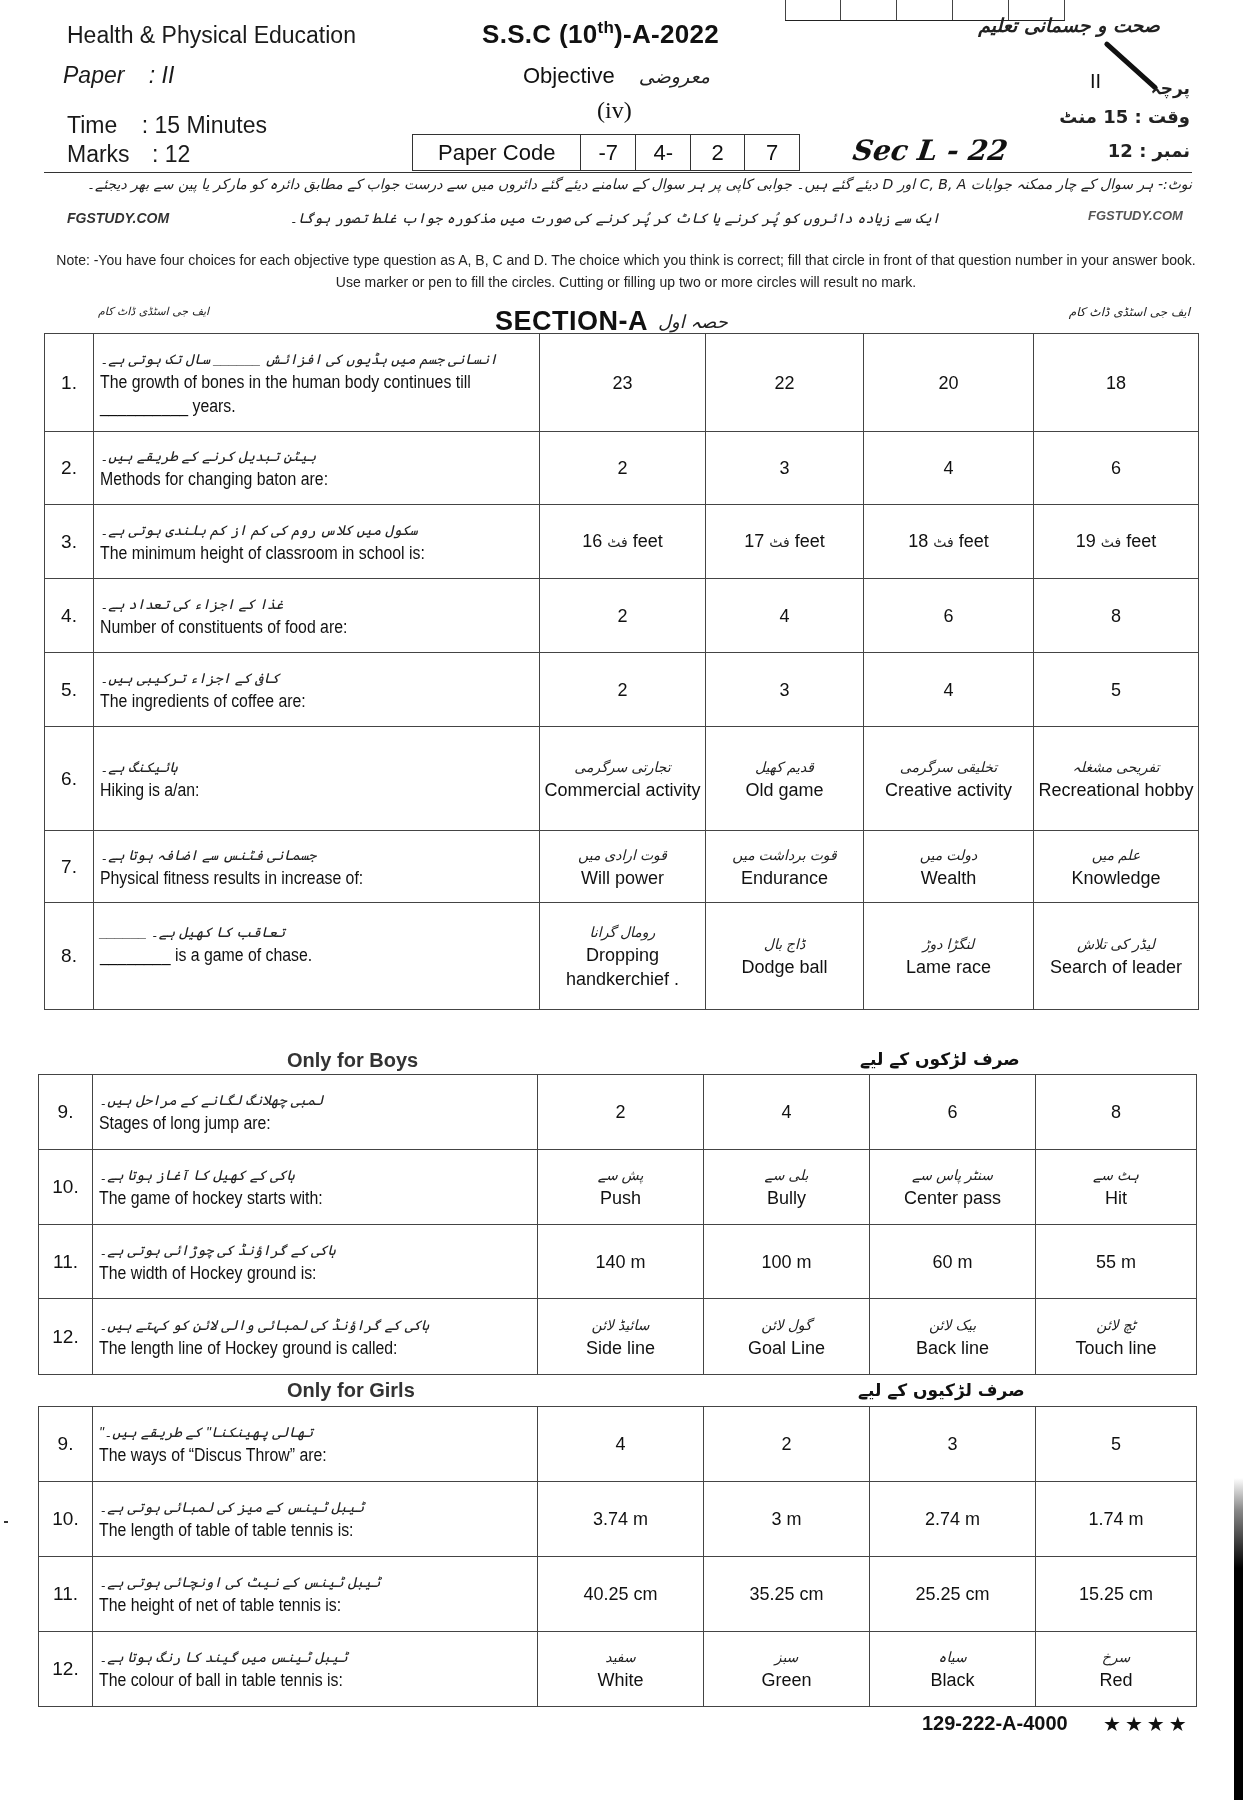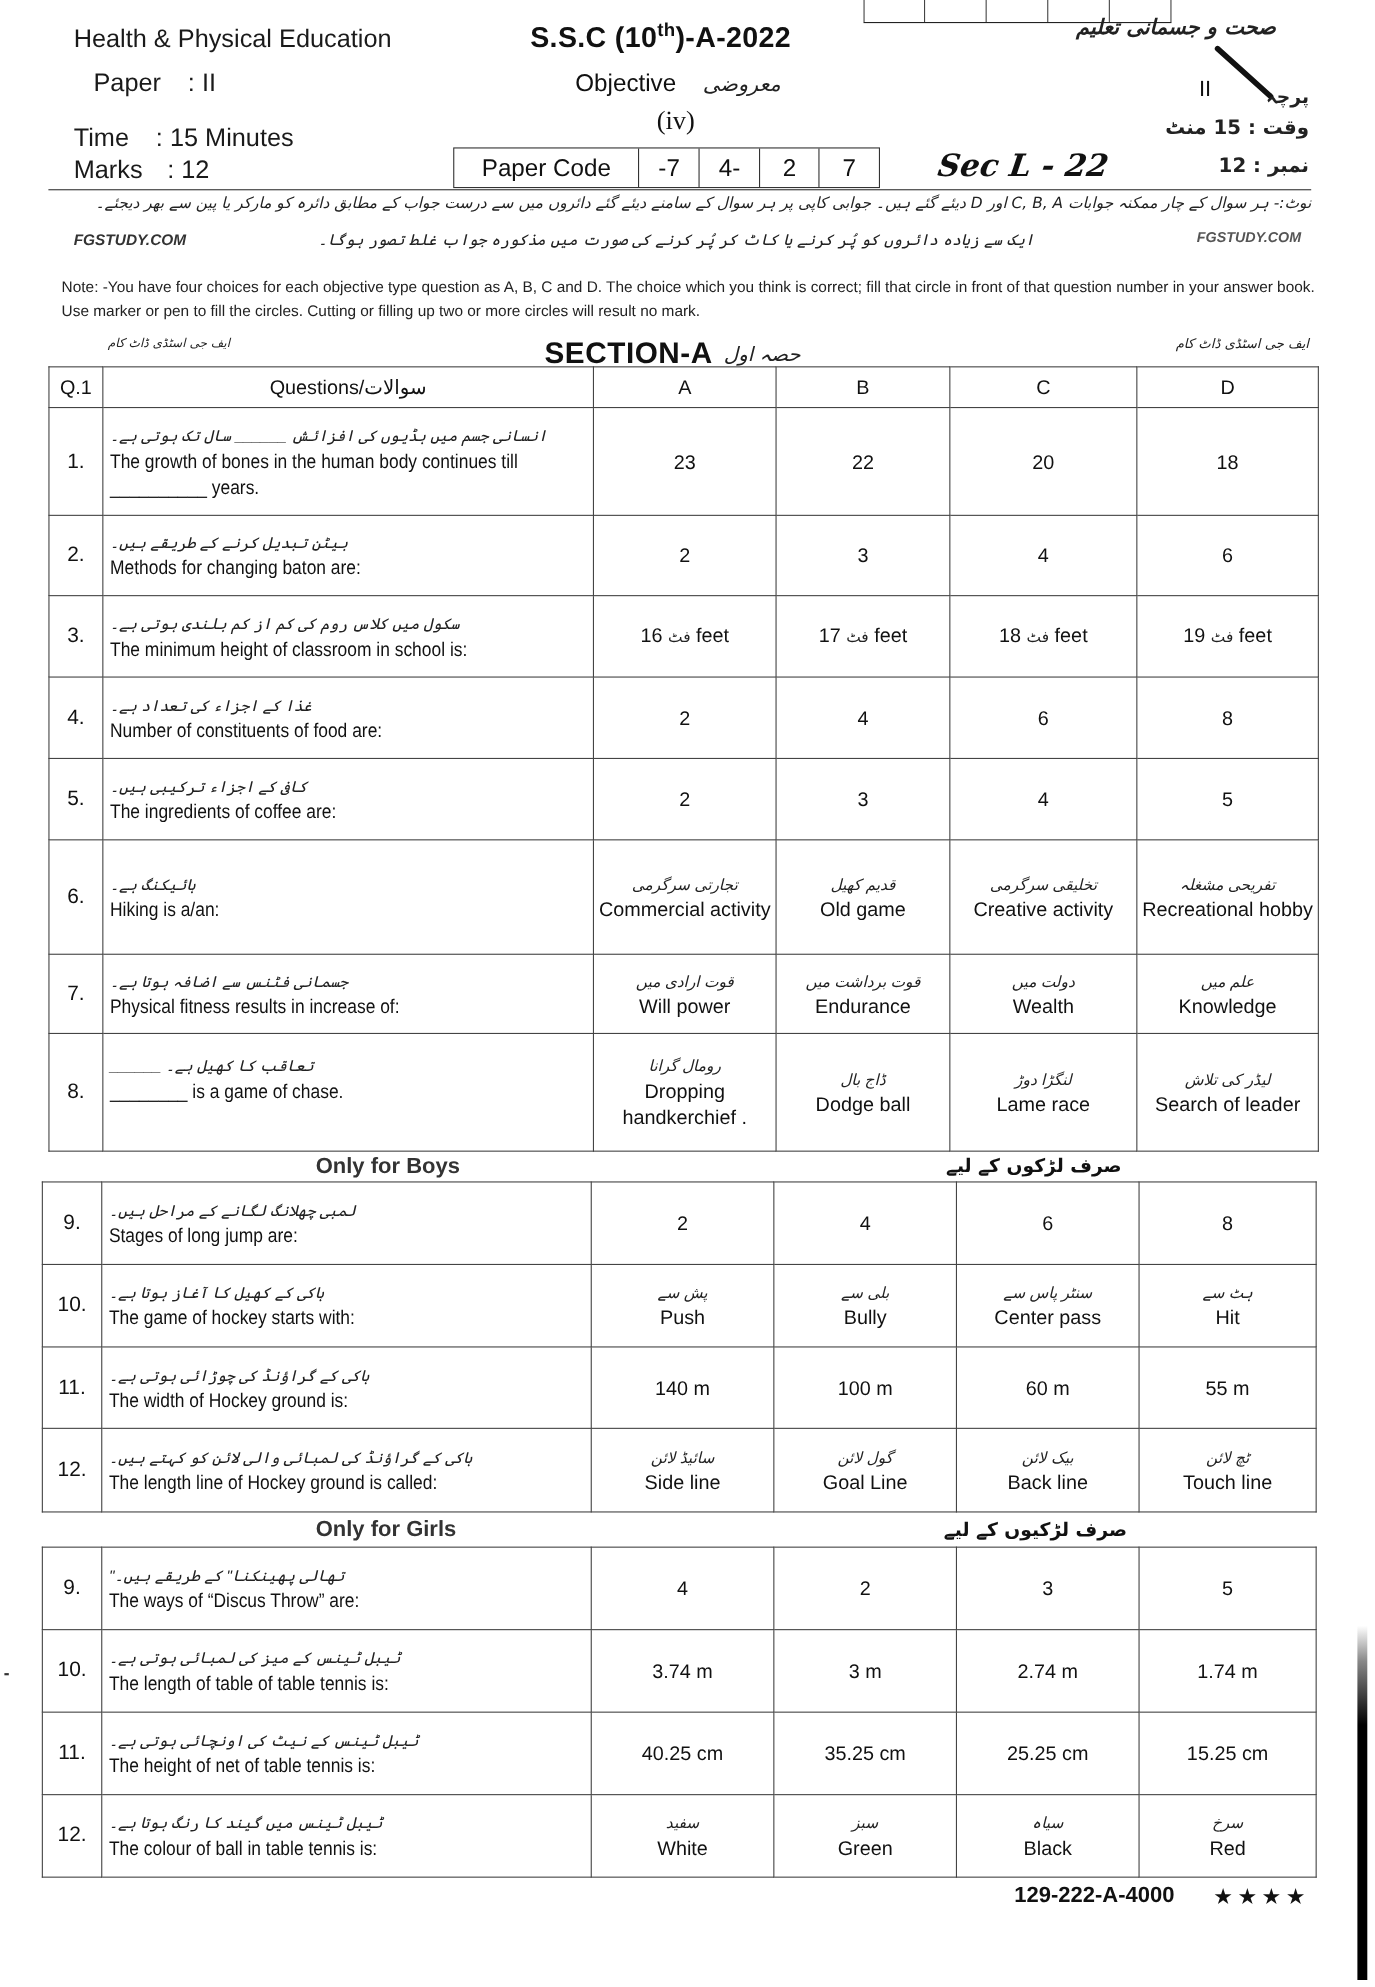--- a/index.html
+++ b/index.html
@@ -10,21 +10,21 @@
   .title { font-weight: bold; font-size: 26px; letter-spacing: 0.3px; }
   .title sup { font-size: 17px; text-align: right; }
   .urdu { font-family: "DejaVu Sans", sans-serif; direction: rtl; color: #222; }
   .rollbox { border-bottom: 1.5px solid #222; display: flex; }
   .rollbox span { border-right: 1px solid #444; width: 56px; height: 20px; display: block; }
   .rollbox span:first-child { border-left: 1px solid #444; }
   .paper-code { border: 1px solid #333; display: flex; height: 37px; }
   .paper-code .pc-cell { border-right: 1px solid #333; display: flex; align-items: center; justify-content: center; font-size: 22px; }
   .paper-code .pc-cell:last-child { border-right: none; }
   .hr { height: 0; border-top: 1.5px solid #333; }
-  .note-en { font-size: 14px; color: #222; text-align: left; line-height: 22px; }
+  .note-en { font-size: 14px; color: #222; text-align: center; line-height: 22px; }
   .wm { font-size: 14px; font-weight: bold; font-style: italic; color: #333; }
   .section-title { font-weight: bold; font-size: 27px; letter-spacing: 0.5px; }
   table.q { position: absolute; border-collapse: collapse; table-layout: fixed; font-family: "Liberation Sans", sans-serif; }
   table.q td, table.q th { border: 1px solid #444; vertical-align: middle; }
   table.q th { font-weight: normal; font-size: 18px; height: 37px; }
   .qn { font-size: 19px; text-align: center; }
   .qtext { padding: 4px 4px 4px 6px; position: relative; }
   .qtext .ur { display: block; font-size: 14px; font-style: italic; line-height: 22px; color: #222; }
   .qtext .en { display: block; font-size: 18px; font-family: "Liberation Sans Narrow", "Liberation Sans", sans-serif; transform: scaleX(0.88); transform-origin: left center; white-space: nowrap; line-height: 24px; }
   .opt { text-align: center; font-size: 18px; line-height: 24px; }
@@ -34,21 +34,21 @@
   .urdu-bold { font-family: "DejaVu Sans", sans-serif; font-weight: bold; font-size: 17px; direction: rtl; }
   .footer-code { font-weight: bold; font-size: 20px; }
   .stars { font-size: 20px; letter-spacing: 4px; }
   .scanbar { background: linear-gradient(#ffffff, #888 10%, #000 28%, #000); }
   .handwriting { font-family: "DejaVu Serif", serif; font-weight: bold; font-size: 28px; font-style: italic; transform: skewX(-8deg); }
 </style>
 </head>
 <body>
 
 <div class="abs hdr-left" style="left:67px; top:22px;">Health &amp; Physical Education</div>
-<div class="abs hdr-left" style="left:85px; top:62px;">
+<div class="abs hdr-left" style="left:63px; top:62px;font-style:italic;">
   <span>Paper</span>
   <span style="margin-left:18px;">: II</span>
 </div>
 <div class="abs hdr-left" style="left:67px; top:112px;text-align:center;">
   <span>Time</span>
   <span style="margin-left:18px;">: 15 Minutes</span>
 </div>
 <div class="abs hdr-left" style="left:67px; top:141px;">
   <span>Marks</span>
   <span style="margin-left:16px;">: 12</span>
@@ -105,28 +105,20 @@
 <table class="q" style="left:44px; top:333px; width:1154px;">
   <colgroup>
       <col style="width:49px">
       <col style="width:446px">
       <col style="width:166px">
       <col style="width:158px">
       <col style="width:170px">
       <col style="width:165px">
     </colgroup>
   <tbody>
-      <tr>
-    <th>Q.1</th>
-    <th>Questions/سوالات</th>
-    <th>A</th>
-    <th>B</th>
-    <th>C</th>
-    <th>D</th>
-  </tr>
 
   <tr style="height:98px;">
     <td class="qn">1.</td>
     <td class="qtext">
       <span class="ur">انسانی جسم میں ہڈیوں کی افزائش ______ سال تک ہوتی ہے۔</span>
       <span class="en">The growth of bones in the human body continues till</span>
       <span class="en">__________ years.</span>
     </td>
     <td class="opt">
           <span class="en">23</span>

